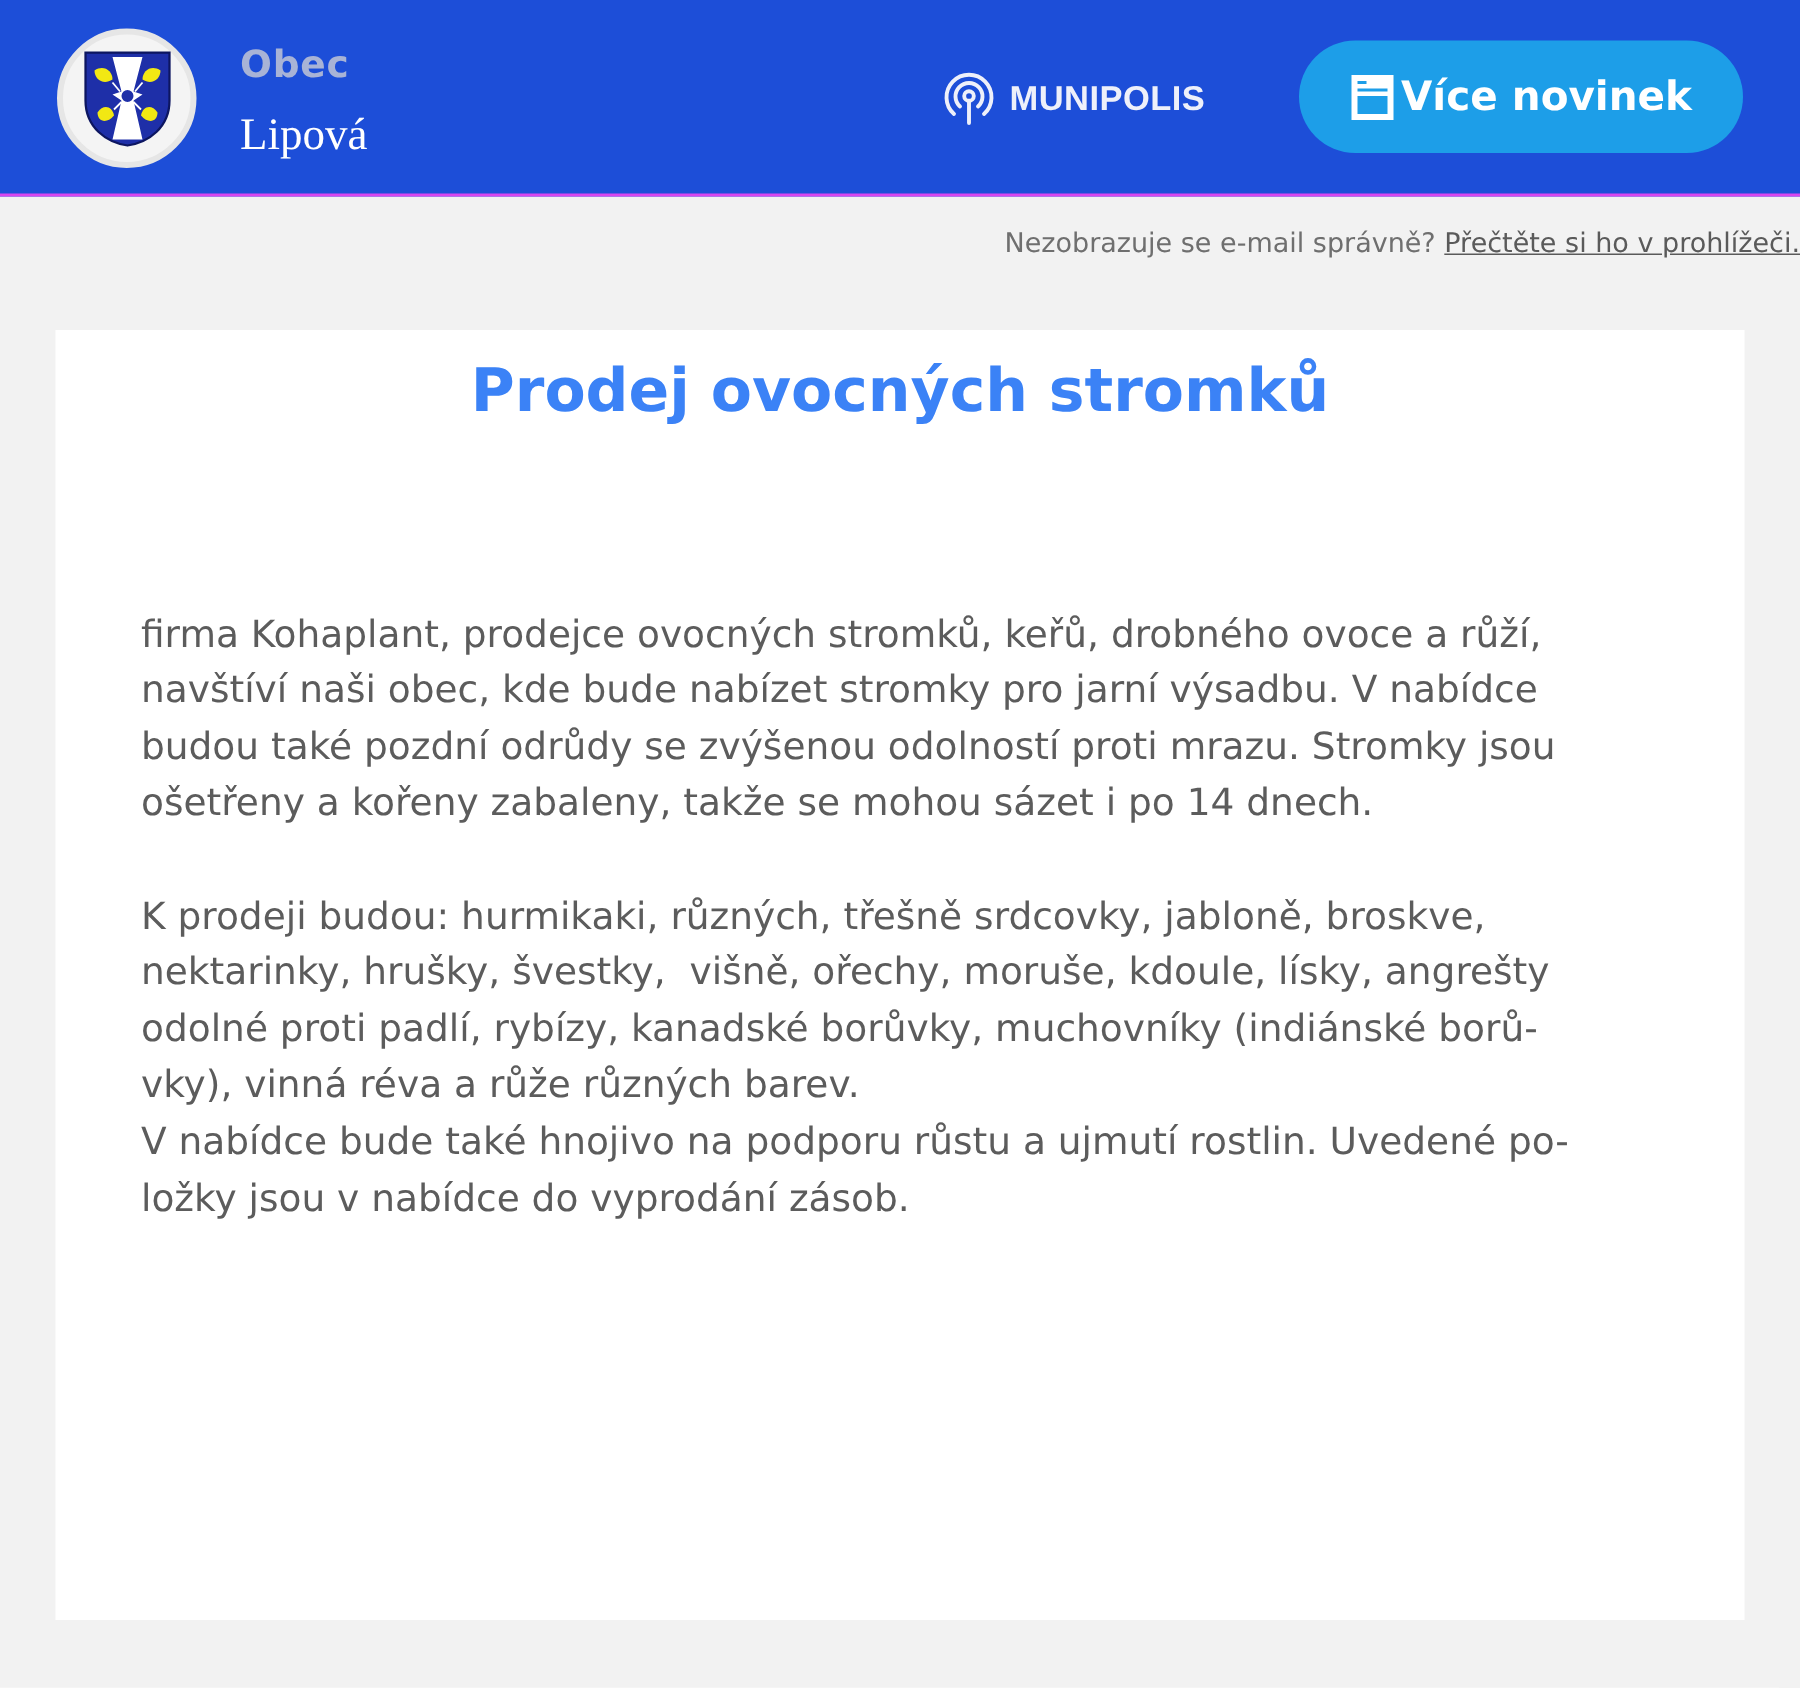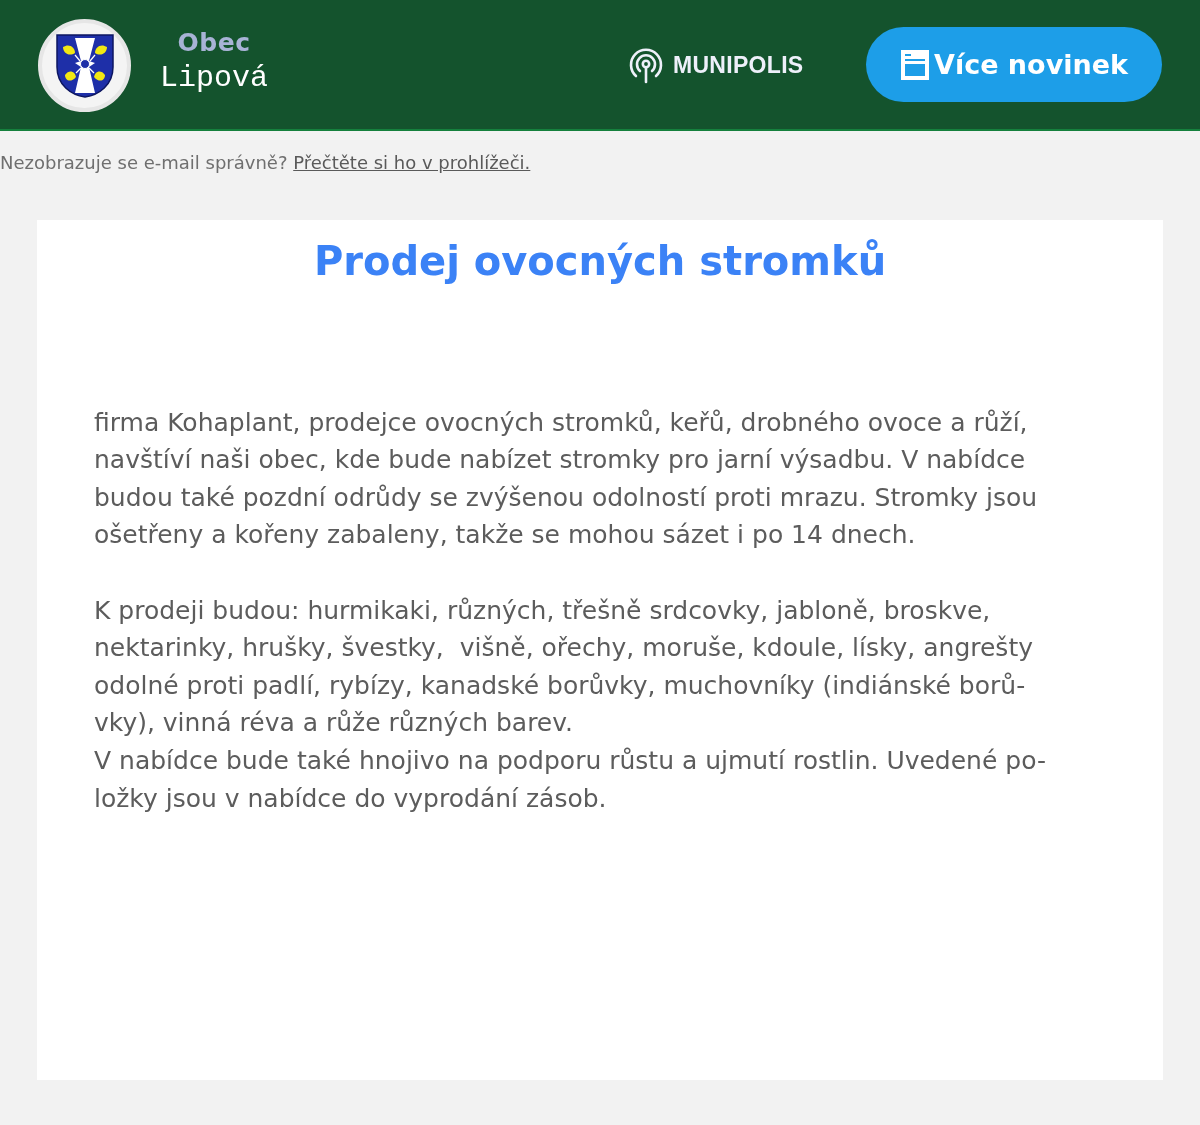--- a/index.html
+++ b/index.html
@@ -8,23 +8,22 @@
       height: 1125px;
       background: #f2f2f2;
       font-family: "DejaVu Sans", sans-serif;
       overflow: hidden;
     }
     .header {
       position: absolute;
       left: 0; top: 0;
       width: 1200px;
       height: 131px;
-      background: #14532d;
-      border-bottom: 2px solid #15803d;
-      text-align: center;
+      background: #1d4ed8;
+      border-bottom: 2px solid #d946ef;
     }
     .logo-circle {
       position: absolute;
       left: 38px; top: 19px;
       width: 93px; height: 93px;
       border-radius: 50%;
       background: #f4f4f4;
       border: 4px solid #e6e6e6;
       display: flex;
       align-items: center;
@@ -39,22 +38,22 @@
     .brand-small {
       display: block;
       font-family: "DejaVu Sans", sans-serif;
       font-weight: bold;
       font-size: 25px;
       color: #a8b3d6;
       letter-spacing: 0.5px;
     }
     .brand-big {
       display: block;
-      margin-top: 8px;
-      font-family: Liberation Mono, monospace;
+      margin-top: 20px;
+      font-family: Liberation Serif, serif;
       font-size: 30px;
       color: #ffffff;
     }
     .munipolis {
       position: absolute;
       left: 627px; top: 45px;
       display: flex;
       align-items: center;
       gap: 8px;
     }
@@ -80,21 +79,21 @@
     .more-btn-label {
       font-family: "DejaVu Sans", sans-serif;
       font-weight: bold;
       font-size: 27px;
       color: #ffffff;
     }
     .notice {
       position: absolute;
       left: 0; top: 152px;
       width: 1200px;
-      text-align: left;
+      text-align: right;
       font-size: 18px;
       color: #6f6f6f;
     }
     .notice a {
       color: #5a5a5a;
       text-decoration: underline;
     }
     .card {
       position: absolute;
       left: 37px; top: 220px;

